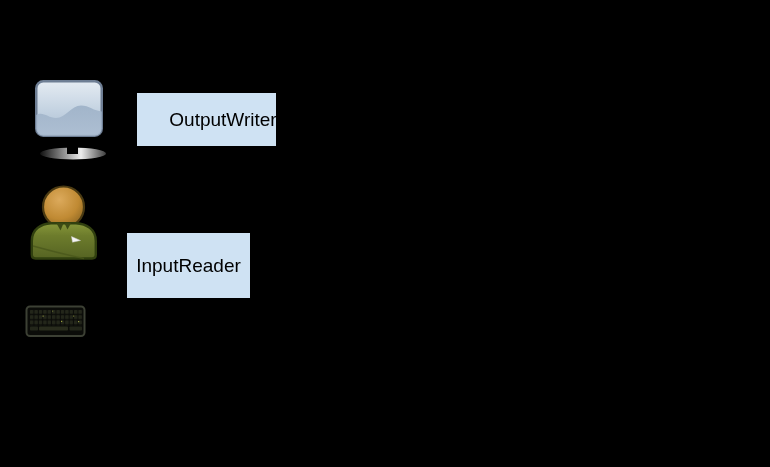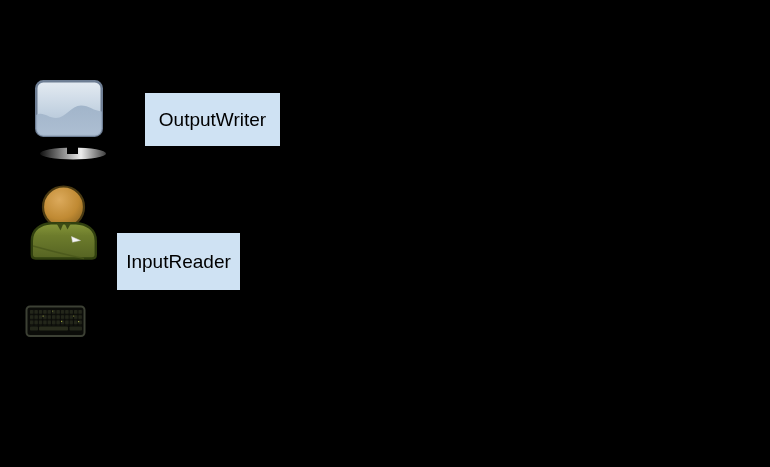--- a/index.html
+++ b/index.html
@@ -18,22 +18,22 @@
   .node {
     position: absolute;
     display: flex;
     align-items: center;
     justify-content: center;
     font-size: 19px;
     line-height: 1;
     color: #000000;
     white-space: nowrap;
   }
-  #node-output-writer { left: 145px; top: 93px;  width: 135px; height: 53px; }
-  #node-input-reader  { left: 117px; top: 233px; width: 123px; height: 57px; }
+  #node-output-writer { left: 137px; top: 93px;  width: 106px; height: 53px; padding-left: 33px; }
+  #node-input-reader  { left: 127px; top: 233px; width: 123px; height: 65px; }
   #node-echo-server   { left: 557px; top: 154px; width: 123px; height: 56px; }
 
   .icon { position: absolute; display: block; }
   #icon-monitor  { left: 35px; top: 80px;  width: 72px; height: 80px; }
   #icon-user     { left: 30px; top: 185px; width: 68px; height: 75px; }
   #icon-keyboard { left: 25px; top: 305px; width: 62px; height: 33px; }
 </style>
 </head>
 <body>
 

